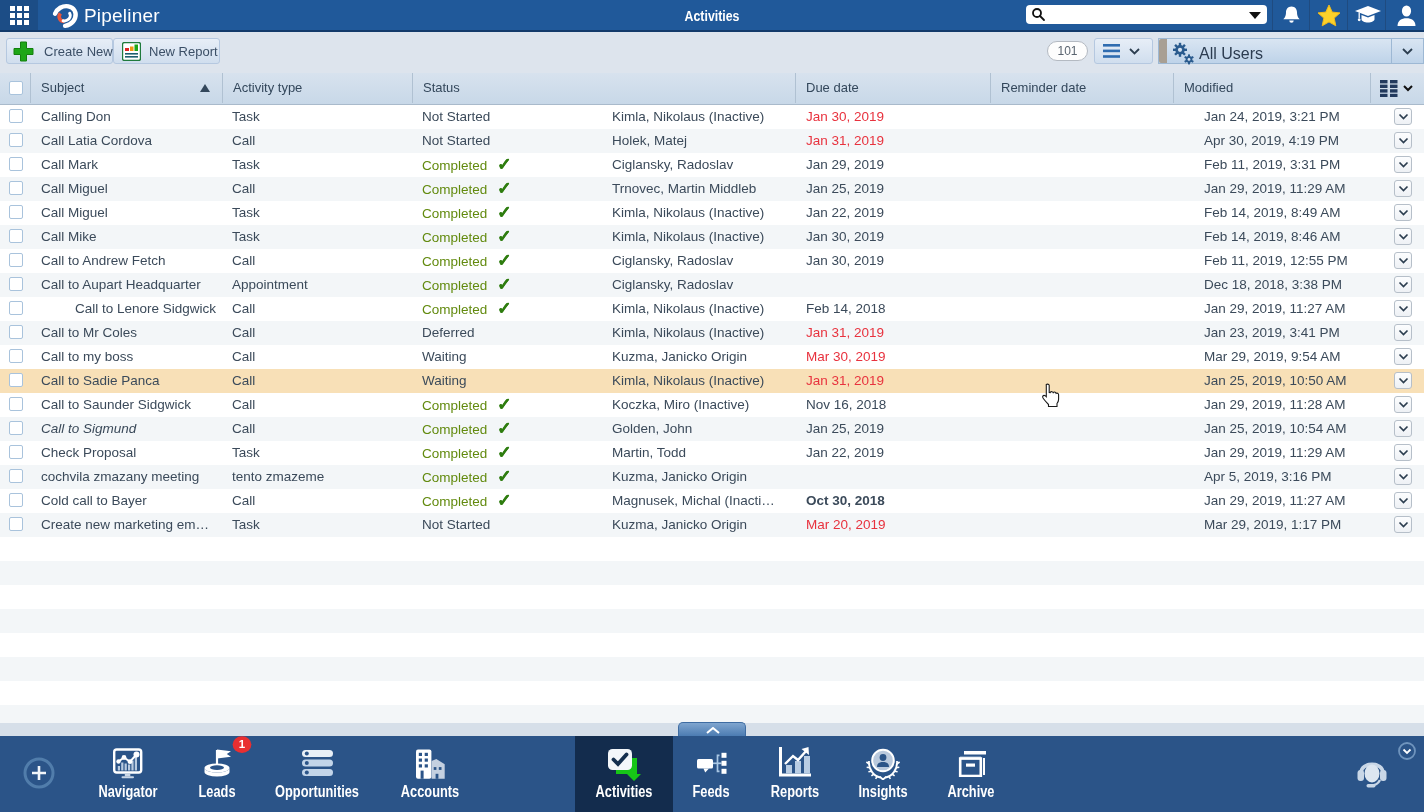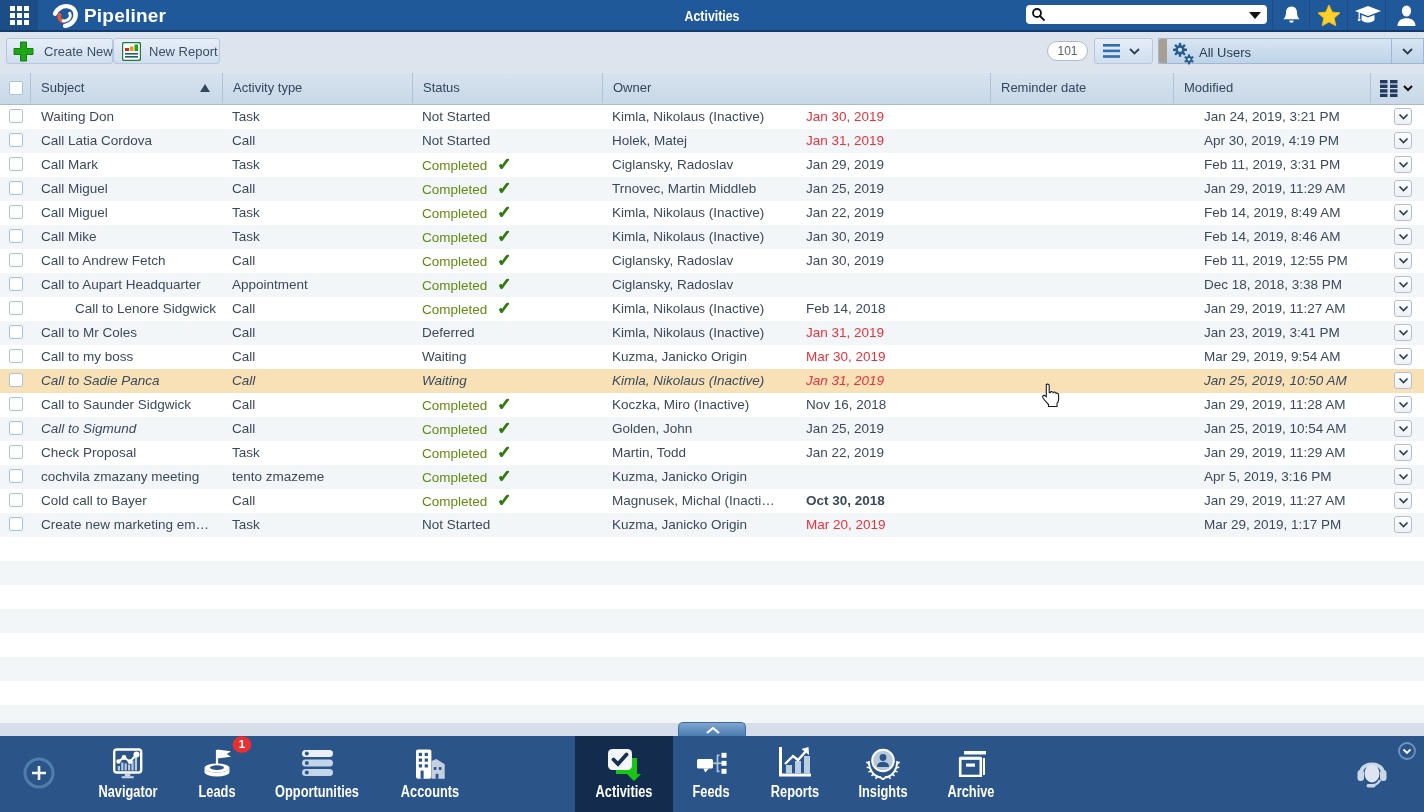--- a/index.html
+++ b/index.html
@@ -8,40 +8,40 @@
 .abs { position:absolute; }
 
 
 #topbar { position:absolute; left:0; top:0; width:1424px; height:32px; background:#20599a; border-bottom:2px solid #123a6a; }
 #appsbtn { position:absolute; left:0; top:0; width:38px; height:30px; background:#1c4d86; }
 #appsgrid { position:absolute; left:10px; top:6px; width:19px; height:19px;
   background:
   linear-gradient(#fff,#fff) 0 0/5px 5px no-repeat, linear-gradient(#fff,#fff) 7px 0/5px 5px no-repeat, linear-gradient(#fff,#fff) 14px 0/5px 5px no-repeat,
   linear-gradient(#fff,#fff) 0 7px/5px 5px no-repeat, linear-gradient(#fff,#fff) 7px 7px/5px 5px no-repeat, linear-gradient(#fff,#fff) 14px 7px/5px 5px no-repeat,
   linear-gradient(#fff,#fff) 0 14px/5px 5px no-repeat, linear-gradient(#fff,#fff) 7px 14px/5px 5px no-repeat, linear-gradient(#fff,#fff) 14px 14px/5px 5px no-repeat; }
-#logotext { position:absolute; left:84px; top:5px; color:#fff; font-size:19px; font-weight:bold; letter-spacing:0.2px; }
+#logotext { position:absolute; left:84px; top:5px; color:#fff; font-size:19px; font-weight:normal; letter-spacing:0.2px; }
 #title { position:absolute; left:0; top:8px; width:1424px; text-align:center; color:#fff; font-size:14px; font-weight:bold; transform:scaleX(0.88); transform-origin:center; }
 #searchbox { position:absolute; left:1026px; top:5px; width:241px; height:19px; background:#fff; border-radius:4px; }
 .tsep { position:absolute; top:0; width:1px; height:30px; background:#1f4b80; }
 
 
 #toolbar { position:absolute; left:0; top:32px; width:1424px; height:41px; background:#dde4ed; }
 .tbtn { position:absolute; top:6px; height:26px; white-space:nowrap; background:linear-gradient(#e7eef7,#d0deee); border:1px solid #b5c8e0; border-radius:3px; color:#3b4f66; font-size:13px; }
 #pill101 { position:absolute; left:1047px; top:9px; width:41px; height:20px; background:#fdfdfd; border:1px solid #b4bac2; border-radius:10px; color:#5a6470; font-size:12px; text-align:center; line-height:18px; }
 #allusers { position:absolute; left:1158px; top:6px; width:266px; height:26px; background:linear-gradient(#d9e5f2,#bed3e9); border:1px solid #9db8d4; }
 #augrip { position:absolute; left:0px; top:0px; width:8px; height:24px; background:#a89f93; border-radius:2px 0 0 2px; }
 
 
 #grid { position:absolute; left:0; top:73px; width:1424px; }
 #ghead { position:relative; width:1424px; height:32px; background:linear-gradient(#d7e2ee,#c8d8e8); border-bottom:1px solid #a9bacb; }
 .hc { position:absolute; top:0; height:30px; border-left:1px solid #b0c1d2; color:#33475b; font-size:13px; line-height:30px; padding-left:10px; }
 .row { position:relative; width:1424px; height:24px; font-size:13.5px; color:#3b4a5a; }
 .row.odd  { background:#fff; }
 .row.even { background:#f3f6f8; }
-.row.hl { background:#f8e0b7 !important;font-style:italic; }
+.row.hl { background:#f8e0b7 !important; }
 .cell { position:absolute; top:0; height:24px; line-height:24px; white-space:nowrap; overflow:hidden; }
 .cb { position:absolute; left:9px; width:14px; height:14px; background:#fff; border:1px solid #a9c3dc; border-radius:2px; }
 .comp { color:#628a0e; }
 .chk { color:#2f7d10; font-weight:bold; margin-left:10px; font-size:17px; -webkit-text-stroke:0.4px #2f7d10; }
 .red { color:#e8323e; }
 .rbtn { position:absolute; left:1394px; top:3px; width:18px; height:17px; background:linear-gradient(#fcfdfe,#eef1f5); border:1px solid #b6bfc9; border-radius:3px; }
 .rbtn svg { position:absolute; left:3px; top:4px; }
 
 
 #stripes { position:absolute; left:0; top:537px; width:1424px; height:186px;
@@ -161,35 +161,35 @@
             <rect x="-1" y="-5" width="2" height="2.6" transform="rotate(120)"></rect>
             <rect x="-1" y="-5" width="2" height="2.6" transform="rotate(180)"></rect>
             <rect x="-1" y="-5" width="2" height="2.6" transform="rotate(240)"></rect>
             <rect x="-1" y="-5" width="2" height="2.6" transform="rotate(300)"></rect>
           </g>
           <circle r="3.3"></circle>
           <circle r="1.4" fill="#d6e2f0"></circle>
         </g>
       </g>
     </svg>
-    <span class="abs" style="left:40px;top:6px;font-size:13px;color:#2c3c50;">All Users</span>
+    <span class="abs" style="left:40px;top:6px;font-size:16px;color:#2c3c50;">All Users</span>
     <div class="abs" style="left:232px;top:0;width:1px;height:24px;background:#9db8d4"></div>
     <svg class="abs" style="left:243px;top:9px" width="11" height="7" viewBox="0 0 11 7">
         <path d="M1 1 L5.5 5.5 L10 1" fill="none" stroke="#2c3e50" stroke-width="1.8"></path>
       </svg>
   </div>
 </div>
 
 <div id="grid">
   <div id="ghead">
     <div class="cb" style="top:8px"></div>
     <div class="hc" style="left:30px;width:192px;">Subject</div>
     <div class="hc" style="left:222px;width:190px;">Activity type</div>
     <div class="hc" style="left:412px;width:190px;">Status</div>
-    <div class="hc" style="left:602px;width:193px;">Owner</div>
+    <div class="hc" style="left:795px;width:195px;">Due date</div>
     <div class="hc" style="left:1173px;width:197px;">Modified</div>
     <div class="hc" style="left:990px;width:183px;">Reminder date</div>
     <div class="hc" style="left:1370px;width:54px;"></div>
     <svg class="abs" style="left:200px;top:11px" width="10" height="8" viewBox="0 0 10 8">
         <path d="M5 0 L10 8 H0 Z" fill="#33475b"></path>
       </svg>
     <svg class="abs" style="left:1380px;top:7px" width="18" height="17" viewBox="0 0 18 17">
       <g fill="#223a5e">
         <rect x="0" y="0" width="7.5" height="3.4"></rect>
           <rect x="0" y="4.6" width="7.5" height="3.4"></rect>
@@ -201,21 +201,21 @@
           <rect x="10" y="13.8" width="7.5" height="3.4"></rect>
       </g>
     </svg>
     <svg class="abs" style="left:1403px;top:12px" width="10" height="7" viewBox="0 0 10 7">
         <path d="M1 1 L5 5 L9 1" fill="none" stroke="#111" stroke-width="2"></path>
       </svg>
   </div>
   <div id="rows">
   <div class="row odd">
     <div class="cb" style="top:4px"></div>
-    <div class="cell" style="left:41px;width:175px;">Waiting Don</div>
+    <div class="cell" style="left:41px;width:175px;">Calling Don</div>
     <div class="cell" style="left:232px;width:175px;">Task</div>
     <div class="cell" style="left:422px;width:175px;">Not Started</div>
     <div class="cell" style="left:612px;width:178px;">Kimla, Nikolaus (Inactive)</div>
     <div class="cell red" style="left:806px;width:170px;">Jan 30, 2019</div>
     <div class="cell" style="left:1204px;width:160px;">Jan 24, 2019, 3:21 PM</div>
     <div class="rbtn">
           <svg width="11" height="8" viewBox="0 0 11 8">
             <path d="M1.5 1.5 L5.5 5.5 L9.5 1.5" fill="none" stroke="#2c3e50" stroke-width="1.7"></path>
           </svg>
         </div>

